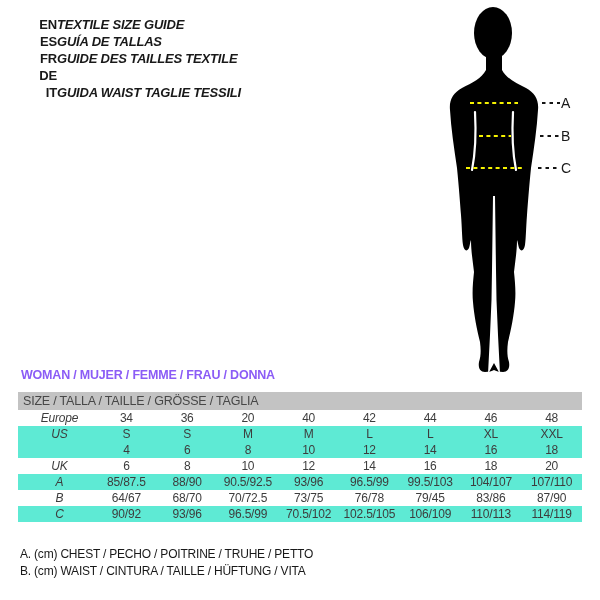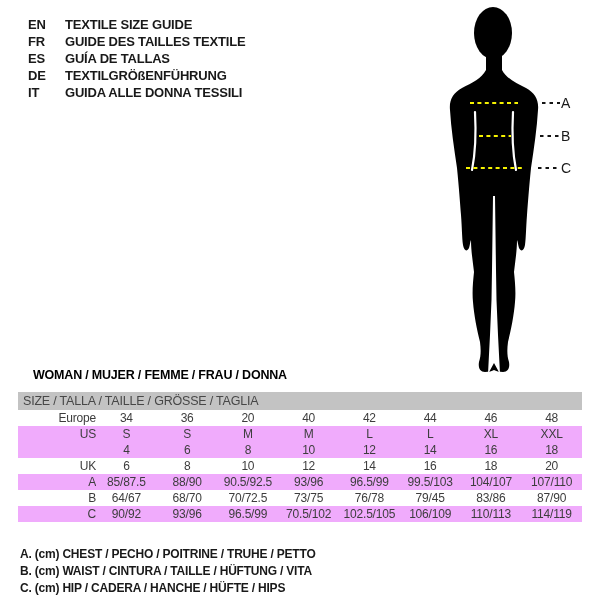--- a/index.html
+++ b/index.html
@@ -1,78 +1,77 @@
 <!DOCTYPE html>
 <html><head>
 <meta charset="utf-8">
 <style>
   html,body{margin:0;padding:0;}
   body{width:600px;height:600px;background:#fff;font-family:"Liberation Sans",sans-serif;}
   #canvas{position:relative;width:600px;height:600px;background:#ffffff;overflow:hidden;}
 
   
-  .lang-list{position:absolute;left:28px;top:16px;}
+  .lang-list{position:absolute;left:20px;top:16px;text-align:right;}
   .lang-row{display:flex;height:17px;align-items:center;font-weight:700;font-size:13px;
             letter-spacing:-0.2px;color:#191919;}
   .lang-code{width:37px;flex:0 0 37px;}
-  .lang-label{white-space:nowrap;}
+  .lang-label{white-space:nowrap;font-style:italic;}
 
   
   .figure-wrap{position:absolute;left:430px;top:0;width:170px;height:380px;}
   .figure-wrap svg{display:block;width:170px;height:380px;}
   .marker-label{position:absolute;left:561px;transform:translateY(-50%);
                 font-size:14px;color:#1a1a1a;}
 
   
   .section-title{position:absolute;left:21px;top:368px;font-weight:700;font-size:12.5px;
-                 letter-spacing:-0.2px;line-height:14px;color:#000000;white-space:nowrap;margin-left:12px;}
+                 letter-spacing:-0.2px;line-height:14px;color:#8b5cf6;white-space:nowrap;}
 
   
   table.size-table{position:absolute;left:18px;top:392px;width:564px;border-collapse:collapse;
                    table-layout:fixed;font-size:12px;color:#3d3d3d;letter-spacing:-0.2px;}
   .size-table th{background:#c3c3c3;text-align:left;font-weight:400;color:#474747;
                  height:18px;padding:0 0 0 5px;font-size:12.5px;}
   .size-table td{height:16px;text-align:center;padding:0;white-space:nowrap;overflow:hidden;}
-  .size-table td.row-label{text-align:right;padding-left:5px;}
-  .size-table tr.shaded td{background:#f0abfc;margin-left:20px;}
+  .size-table td.row-label{text-align:center;padding-left:5px;font-style:italic;}
+  .size-table tr.shaded td{background:#5eead4;margin-left:20px;}
 
   
   .legend{position:absolute;left:20px;top:546px;}
-  .legend-line{font-weight:700;font-size:12px;letter-spacing:-0.2px;line-height:17px;
+  .legend-line{font-weight:400;font-size:12px;letter-spacing:-0.2px;line-height:17px;
                color:#191919;white-space:nowrap;}
 </style>
 </head>
 <body>
 
 <div id="canvas">
 
   <div class="lang-list" id="lang-list">
   <div class="lang-row">
     <span class="lang-code">EN</span>
     <span class="lang-label">TEXTILE SIZE GUIDE</span>
   </div>
 
   <div class="lang-row">
+    <span class="lang-code">ES</span>
+    <span class="lang-label">GUÍA DE TALLAS</span>
+  </div>
+
+  <div class="lang-row">
     <span class="lang-code">FR</span>
     <span class="lang-label">GUIDE DES TAILLES TEXTILE</span>
   </div>
 
   <div class="lang-row">
-    <span class="lang-code">ES</span>
-    <span class="lang-label">GUÍA DE TALLAS</span>
-  </div>
-
-  <div class="lang-row">
     <span class="lang-code">DE</span>
-    <span class="lang-label">TEXTILGRÖßENFÜHRUNG</span>
   </div>
 
   <div class="lang-row">
     <span class="lang-code">IT</span>
-    <span class="lang-label">GUIDA ALLE DONNA TESSILI</span>
+    <span class="lang-label">GUIDA WAIST TAGLIE TESSILI</span>
   </div>
 </div>
 
   <div class="figure-wrap">
     <svg viewBox="0 0 170 380" aria-hidden="true">
 
       <ellipse cx="63" cy="33" rx="19" ry="26" fill="#000000"></ellipse>
 
       <path class="body-fill" fill="#000000" d="M56,56 L56,70
         C52,78 42,83 32,88 C23,93 19,100 20,110
@@ -217,15 +216,14 @@
           <td>114/119</td>
         </tr>
 </tbody>
   </table>
 
   <div class="legend" id="legend">
   <div class="legend-line">A. (cm) CHEST / PECHO / POITRINE / TRUHE / PETTO</div>
 
   <div class="legend-line">B. (cm) WAIST / CINTURA / TAILLE / HÜFTUNG / VITA</div>
 
-  <div class="legend-line">C. (cm) HIP / CADERA / HANCHE / HÜFTE / HIPS</div>
 </div>
 </div>
 
 </body></html>

